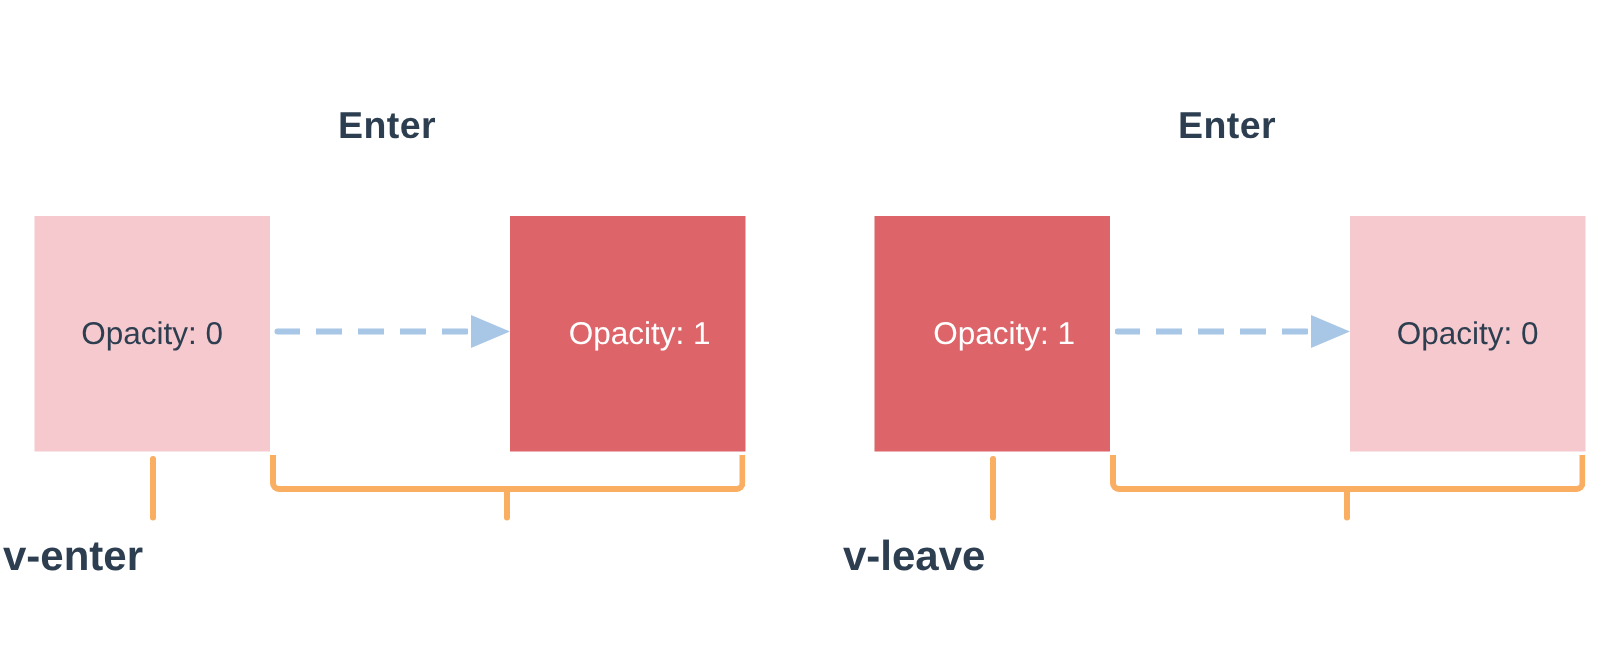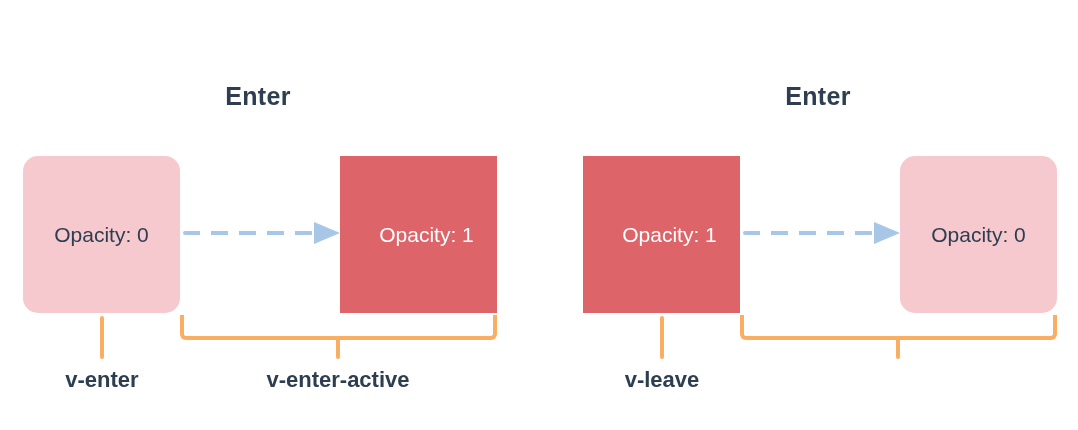--- a/index.html
+++ b/index.html
@@ -16,40 +16,40 @@
   body { font-family:"Liberation Sans", sans-serif; }
 
   .canvas {
     position:relative;
     width:1078px;
     height:430px;
     background:var(--page-bg);
     overflow:hidden;
   }
 
-  .panel { position:absolute; top:16px; width:518px; height:372px; }
+  .panel { position:absolute; top:4px; width:518px; height:372px; }
   .panel-enter { left:0; }
   .panel-leave { left:560px; }
 
   .title {
     position:absolute; top:66px; left:0; width:516px;
     text-align:center;
     font-size:25px; font-weight:bold;
     color:var(--heading-text);
     letter-spacing:0.3px;
   }
 
   .box {
     position:absolute; top:140px; width:157px; height:157px;
     display:flex; align-items:center; justify-content:center;
     font-size:21px;
   }
   .box-start { left:23px; }
   .box-end   { left:340px; }
-  .box.faded { background:var(--faded-box); color:var(--heading-text);border-radius:15px; }
+  .box.faded { background:var(--faded-box); color:var(--heading-text); }
   .box.solid { background:var(--solid-box); color:var(--solid-box-text);padding-left:16px; }
 
   .arrow-line {
     position:absolute; left:183px; top:215px; width:130px; height:4px;
     background:repeating-linear-gradient(90deg,
       var(--arrow) 0 17px, transparent 17px 28px);
     border-radius:2px;
   }
   .arrow-head {
     position:absolute; left:314px; top:206px; width:0; height:0;
@@ -70,23 +70,23 @@
     border-bottom:4px solid var(--bracket);
     border-radius:0 0 6px 6px;
   }
   .bracket-stem {
     position:absolute; left:336px; top:322px; width:4px; height:21px;
     background:var(--bracket); border-radius:0 0 2px 2px;
   }
 
   .label {
     position:absolute; top:351px;
-    font-size:22px; font-weight:bold;
+    font-size:28px; font-weight:bold;
     color:var(--heading-text);
-    text-align:center;
+    text-align:left;
   }
   .label-state  { left:2px;   width:200px; }
   .label-active { left:238px; width:200px; }
 </style>
 </head>
 <body>
 
 <div class="canvas">
 
   <section class="panel panel-enter">
@@ -101,21 +101,20 @@
 
     <div class="box box-end solid">
       <span>Opacity: 1</span>
     </div>
 
     <div class="connector"></div>
     <div class="bracket"></div>
     <div class="bracket-stem"></div>
 
     <div class="label label-state">v-enter</div>
-    <div class="label label-active">v-enter-active</div>
   </section>
 
   <section class="panel panel-leave">
     <h2 class="title">Enter</h2>
 
     <div class="box box-start solid">
       <span>Opacity: 1</span>
     </div>
 
     <div class="arrow-line"></div>

